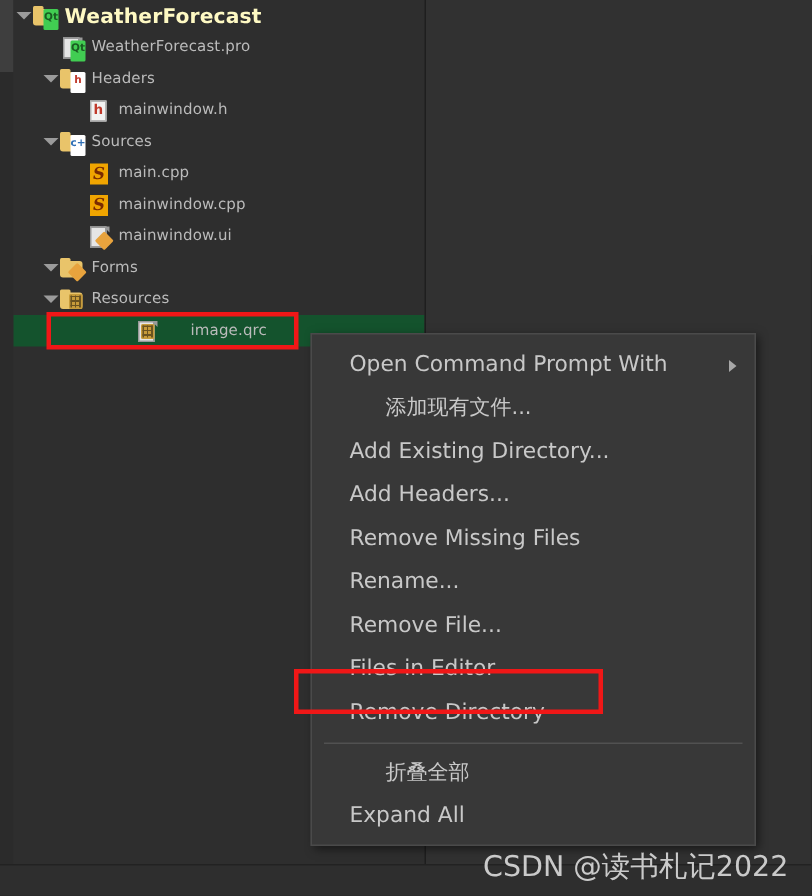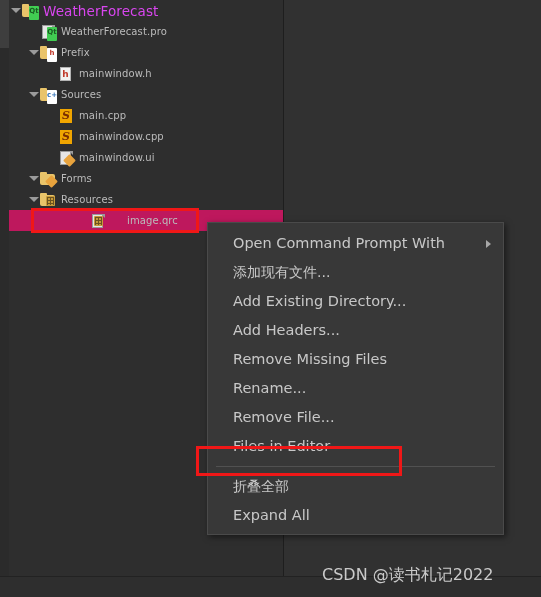--- a/index.html
+++ b/index.html
@@ -39,21 +39,21 @@
     background: #2e2e2e;
   }
   .tree-row {
     position: relative;
     height: 21px;
     display: flex;
     align-items: center;
     white-space: nowrap;
   }
   .tree-row.selected {
-    background: #be185d;
+    background: #14532d;
     gap: 16px;
   }
   .twisty {
     width: 13px;
     height: 21px;
     display: inline-block;
     position: relative;
     flex: 0 0 13px;
   }
   .twisty.open::before {
@@ -70,22 +70,22 @@
     position: relative;
     margin-right: 5px;
     display: inline-block;
   }
   .lbl {
     font-size: 10px;
     color: #bbbbbb;
     letter-spacing: 0.1px;
   }
   .lbl.root {
-    color: #d946ef;
-    font-weight: normal;
+    color: #fef9c3;
+    font-weight: bold;
     font-size: 13.5px;
   }
 
   
   .folder-body {
     position: absolute;
     left: 0; top: 3px;
     width: 15px; height: 11px;
     background: #e9c46a;
     border-radius: 0 2px 2px 2px;
@@ -226,20 +226,21 @@
     height: 29px;
     line-height: 29px;
     padding-left: 25px;
     padding-right: 26px;
     font-size: 14.5px;
     color: #c8c8c8;
     white-space: nowrap;
   }
   .ctx-item.cjk {
     font-size: 14px;
+    margin-left: 24px;
   }
   .ctx-sep {
     height: 1px;
     background: #515151;
     margin: 5px 8px 5px 8px;
   }
   .sub-arrow {
     position: absolute;
     right: 12px;
     top: 11px;
@@ -247,21 +248,21 @@
     border-top: 4px solid transparent;
     border-bottom: 4px solid transparent;
     border-left: 5px solid #a7a7a7;
   }
 
   
   .watermark {
     position: absolute;
     left: 322px;
     top: 565px;
-    font-size: 16px;
+    font-size: 19px;
     color: #d8d8d8;
     opacity: 0.92;
     white-space: nowrap;
     font-family: "DejaVu Sans", "Liberation Sans", sans-serif;
   }
 </style>
 </head>
 <body>
 
 <div id="app">
@@ -292,21 +293,21 @@
         <span class="lbl">WeatherForecast.pro</span>
       </div>
       <div class="tree-row">
         <span style="flex: 0 0 18px;"></span>
         <span class="twisty open"></span>
         <span class="ic">
           <span class="folder-tab"></span>
           <span class="folder-body"></span>
           <span class="badge h">h</span>
         </span>
-        <span class="lbl">Prefix</span>
+        <span class="lbl">Headers</span>
       </div>
       <div class="tree-row">
         <span style="flex: 0 0 36px;"></span>
         <span class="twisty"></span>
         <span class="ic">
           <span class="h-glyph">h</span>
         </span>
         <span class="lbl">mainwindow.h</span>
       </div>
       <div class="tree-row">
@@ -383,20 +384,21 @@
 
   <div class="ctx-menu" id="ctx-menu">
       <div class="ctx-item"><span>Open Command Prompt With</span><span class="sub-arrow"></span></div>
       <div class="ctx-item cjk"><span>添加现有文件...</span></div>
       <div class="ctx-item"><span>Add Existing Directory...</span></div>
       <div class="ctx-item"><span>Add Headers...</span></div>
       <div class="ctx-item"><span>Remove Missing Files</span></div>
       <div class="ctx-item"><span>Rename...</span></div>
       <div class="ctx-item"><span>Remove File...</span></div>
       <div class="ctx-item"><span>Files in Editor</span></div>
+      <div class="ctx-item"><span>Remove Directory</span></div>
       <div class="ctx-sep"></div>
       <div class="ctx-item cjk"><span>折叠全部</span></div>
       <div class="ctx-item"><span>Expand All</span></div>
     </div>
 
   <div class="red-box" id="red-tree-item"></div>
   <div class="red-box" id="red-menu-item"></div>
 
   <div class="watermark">CSDN @读书札记2022</div>
 

